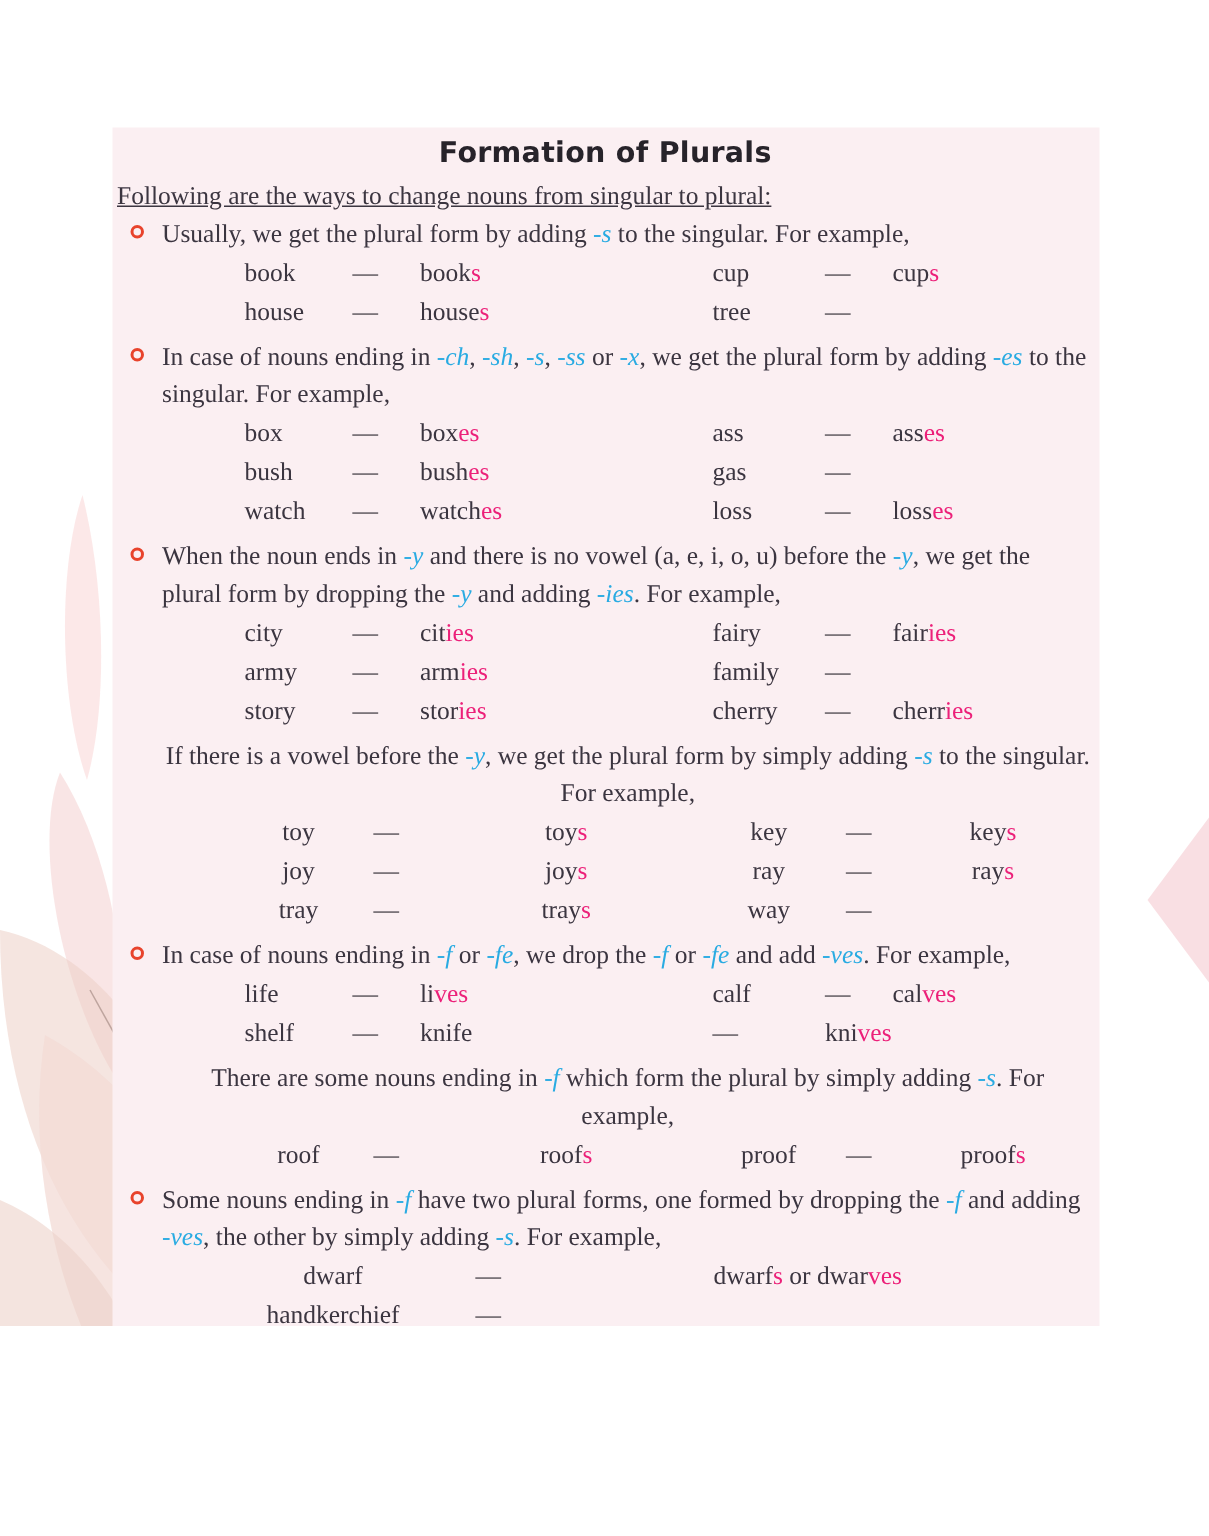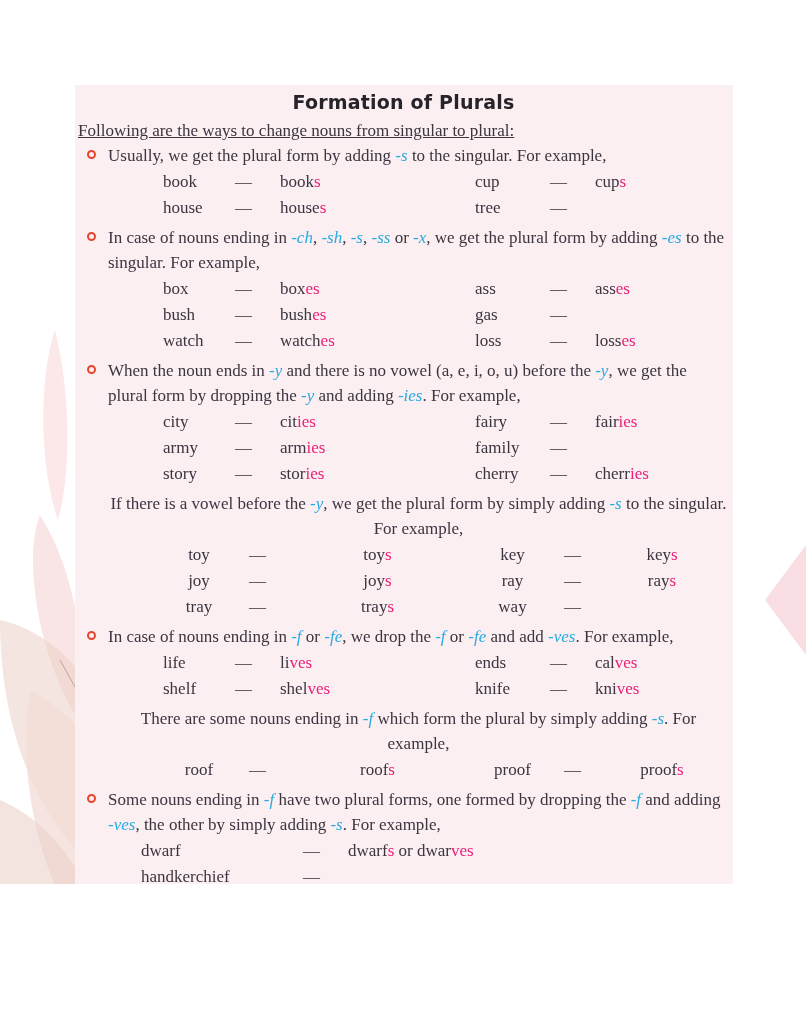--- a/index.html
+++ b/index.html
@@ -24,21 +24,21 @@
     border:2.6px solid #e8432c;box-sizing:border-box;background:transparent;
   }
   .rule-text{font-size:17px;line-height:25px;margin:0;}
   .seg-n{}
   .seg-i{margin-top:36px;}
   .seg-c{font-style:italic;color:#29abe2;}
   .seg-p{color:#ec2079;}
   .pairs{margin:1px 0 4px 33px;}
   .pair-row{display:grid;font-size:17px;line-height:26px;}
   .pair-row.two{grid-template-columns:72px 45px 195px 75px 45px 1fr;margin-left:22px;}
-  .pair-row.wide{grid-template-columns:162px 45px 1fr;}
+  .pair-row.wide{grid-template-columns:162px 45px 1fr;text-align:center;}
   .dash{color:#4a444b;}
   .word{color:#3b3540;}
   .footer{position:absolute;left:0;top:905px;width:806px;height:119px;}
 </style>
 </head>
 <body>
 
 <div class="page">
 
   <svg class="bg-decor" viewBox="0 0 806 1024">
@@ -186,28 +186,27 @@
     </div>
 
     <div class="rule">
       <span class="bullet"></span>
       <p class="rule-text"><span class="seg-n">In case of nouns ending in </span><span class="seg-c">-f</span><span class="seg-n"> or </span><span class="seg-c">-fe</span><span class="seg-n">, we drop the </span><span class="seg-c">-f</span><span class="seg-n"> or </span><span class="seg-c">-fe</span><span class="seg-n"> and add </span><span class="seg-c">-ves</span><span class="seg-n">. </span><span class="seg-i">For example,</span></p>
       <div class="pairs">
           <div class="pair-row two">
             <span class="word">life</span>
             <span class="dash">—</span>
             <span class="word"><span class="seg-n">li</span><span class="seg-p">ves</span></span>
-            <span class="word">ends</span>
+            <span class="word">calf</span>
             <span class="dash">—</span>
             <span class="word"><span class="seg-n">cal</span><span class="seg-p">ves</span></span>
           </div>
           <div class="pair-row two">
             <span class="word">shelf</span>
             <span class="dash">—</span>
-            <span class="word"><span class="seg-n">shel</span><span class="seg-p">ves</span></span>
             <span class="word">knife</span>
             <span class="dash">—</span>
             <span class="word"><span class="seg-n">kni</span><span class="seg-p">ves</span></span>
           </div>
         </div>
     </div>
 
     <div class="rule no-bullet">
       <p class="rule-text"><span class="seg-n">There are some nouns ending in </span><span class="seg-c">-f</span><span class="seg-n"> which form the plural by simply adding </span><span class="seg-c">-s</span><span class="seg-n">. </span><span class="seg-i">For example,</span></p>
       <div class="pairs">

